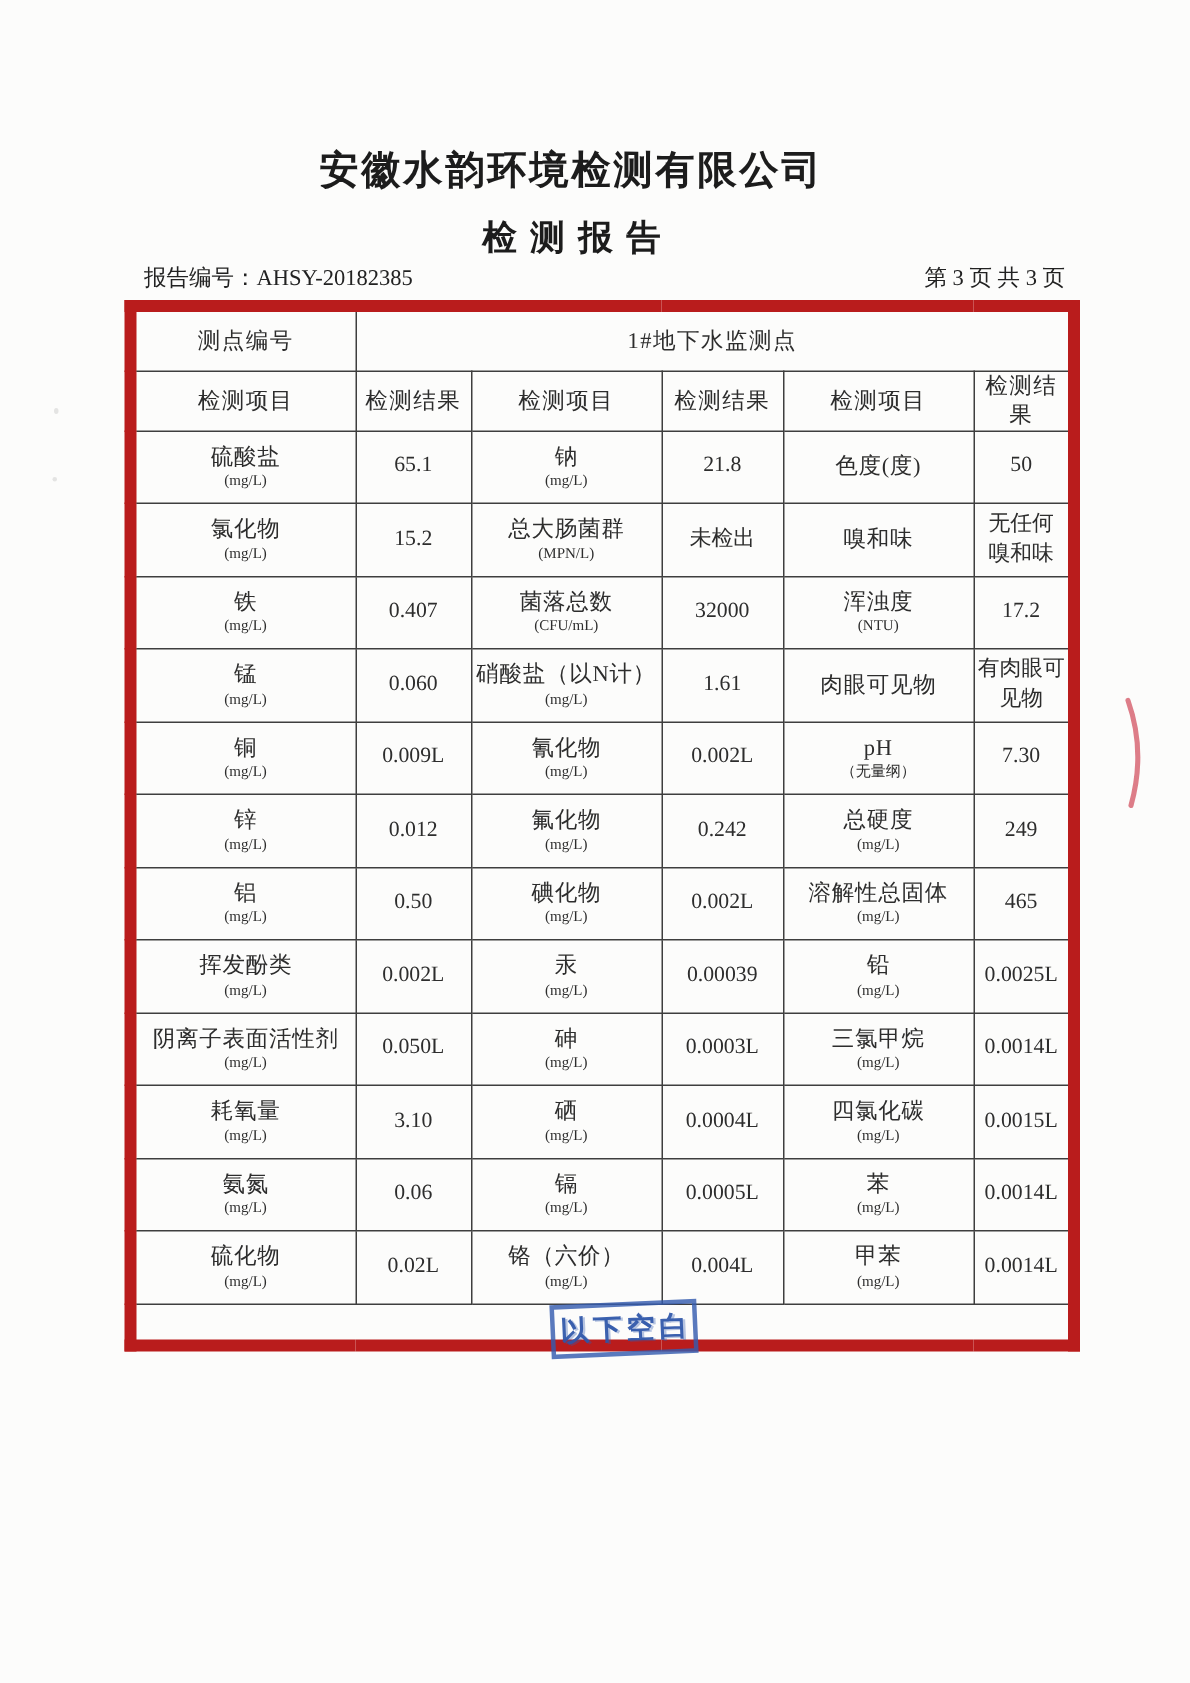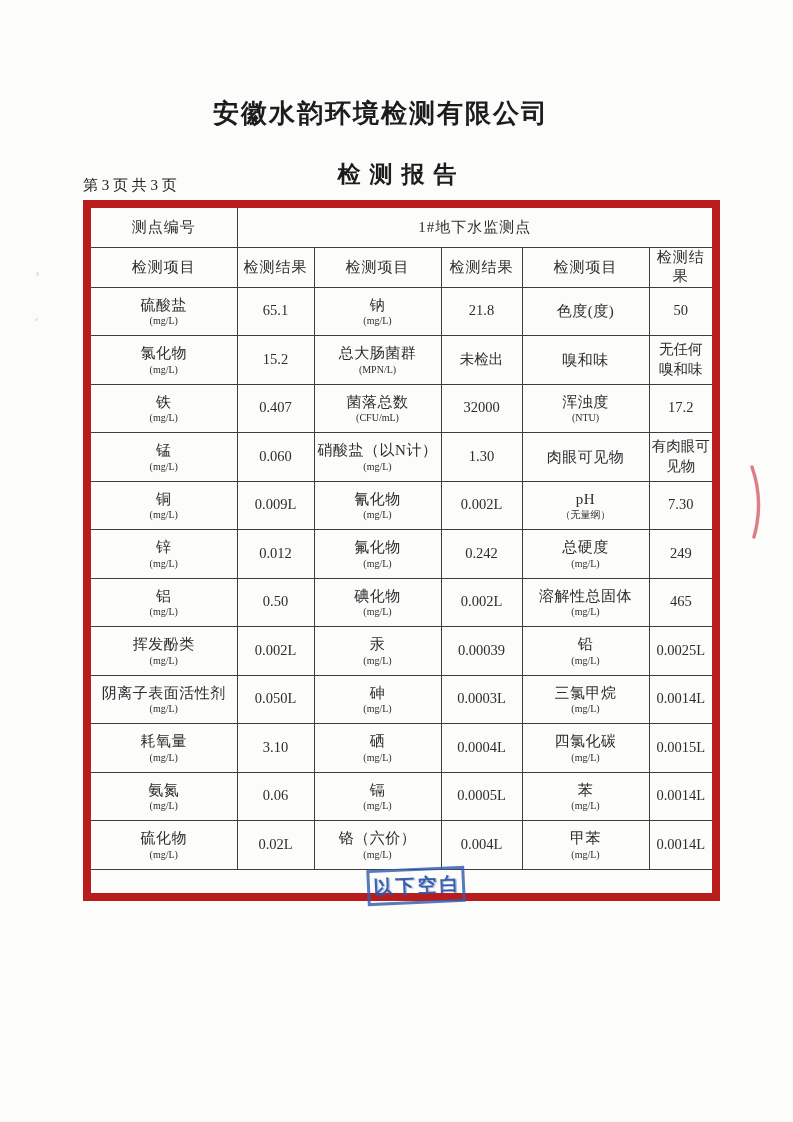--- a/index.html
+++ b/index.html
@@ -33,21 +33,21 @@
     position: absolute;
     top: 143px;
     left: 0;
     width: 100%;
     text-align: center;
     font-size: 23px;
     font-weight: bold;
     letter-spacing: 9px;
     text-indent: 9px;
     color: #1c1c1c;
-    margin: 16px;
+    margin: 0;
   }
   .meta-row {
     position: absolute;
     top: 176px;
     left: 83px;
     width: 629px;
     display: flex;
     justify-content: space-between;
     align-items: baseline;
     font-size: 15px;
@@ -123,20 +123,21 @@
 </style>
 </head>
 <body>
 
 <div class="page">
 
   <h1 class="company-title">安徽水韵环境检测有限公司</h1>
   <h2 class="report-title">检测报告</h2>
 
   <div class="meta-row">
+    <span class="left"><span>报告编号：</span><span>AHSY-20182385</span></span>
     <span class="right">第 3 页  共 3 页</span>
   </div>
 
   <table class="results">
     <colgroup>
       <col style="width:150px">
         <col style="width:77px">
         <col style="width:127px">
       <col style="width:81px">
         <col style="width:127px">
@@ -210,21 +211,21 @@
         <tr>
           <td class="item-cell">
             <div class="item-name">锰</div>
             <div class="item-unit">(mg/L)</div>
           </td>
           <td class="result-cell">0.060</td>
           <td class="item-cell">
             <div class="item-name">硝酸盐（以N计）</div>
             <div class="item-unit">(mg/L)</div>
           </td>
-          <td class="result-cell">1.30</td>
+          <td class="result-cell">1.61</td>
           <td class="item-cell">
             <div class="item-name">肉眼可见物</div>
           </td>
           <td class="result-cell">有肉眼可
 见物</td>
         </tr>
         <tr>
           <td class="item-cell">
             <div class="item-name">铜</div>
             <div class="item-unit">(mg/L)</div>

